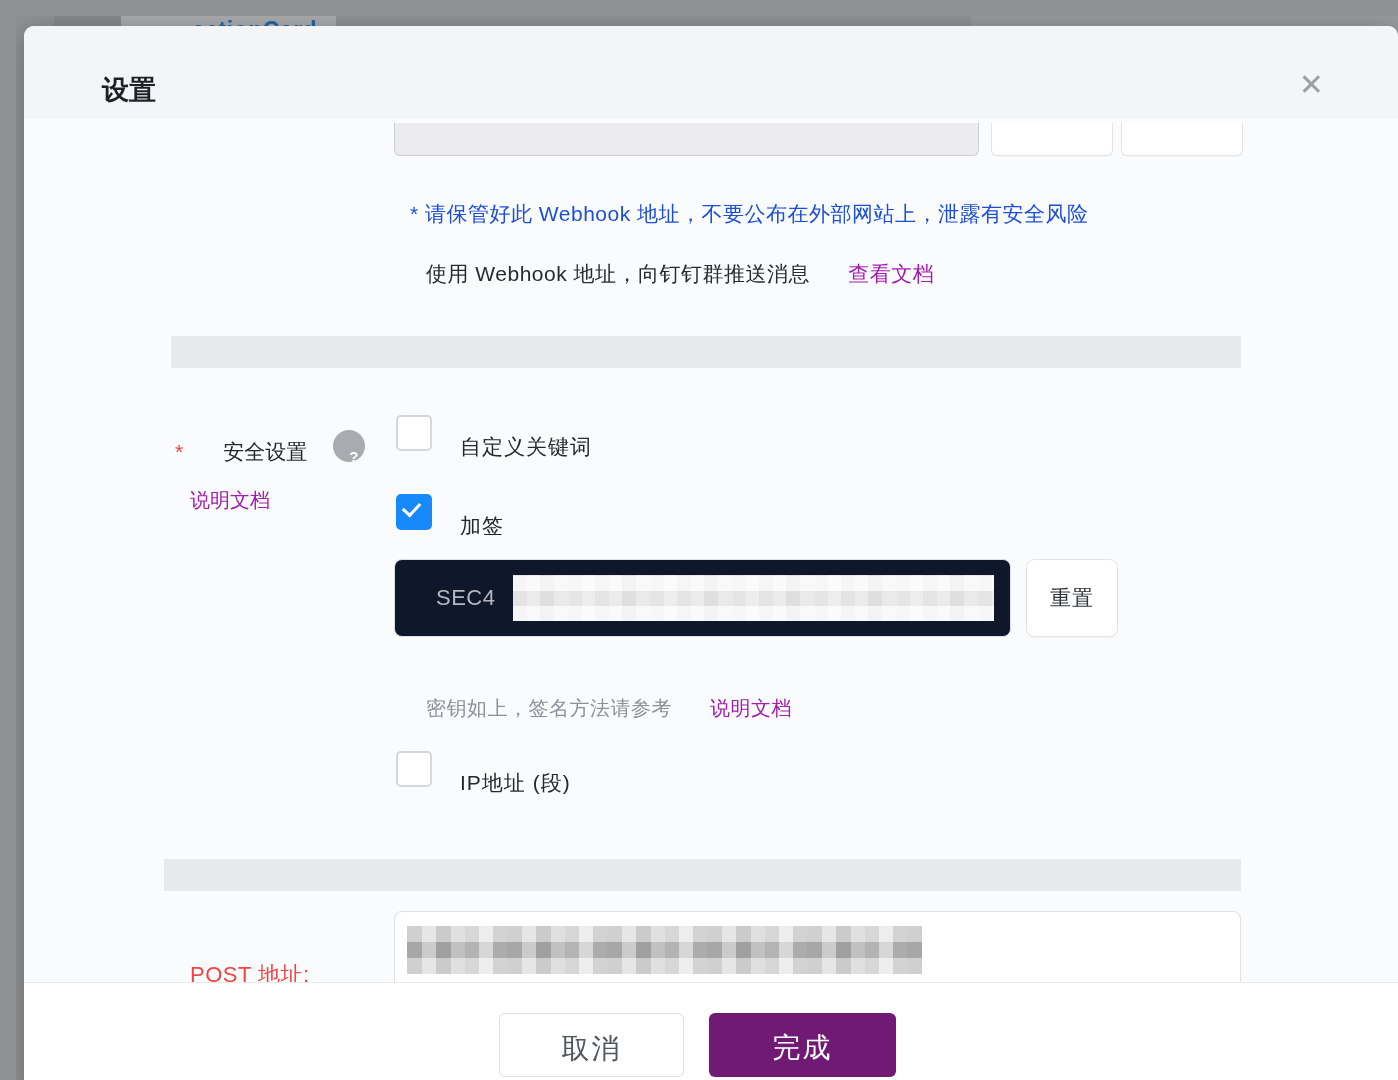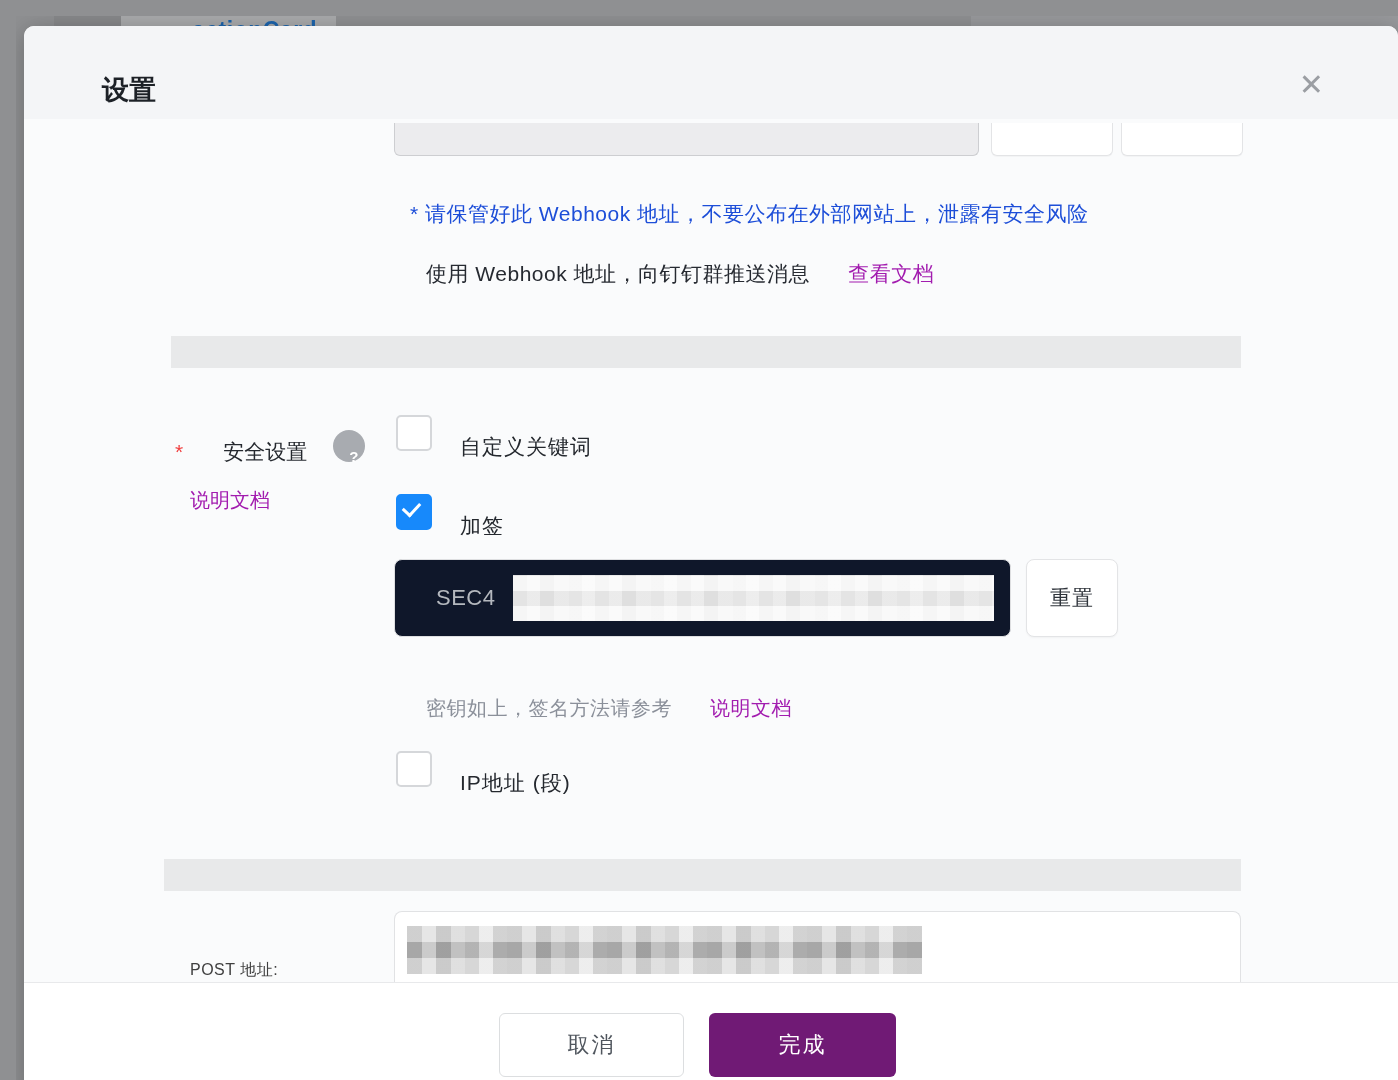--- a/index.html
+++ b/index.html
@@ -65,31 +65,31 @@
       background-image:
         repeating-linear-gradient(0deg, rgba(255,255,255,.55) 0 15px, rgba(0,0,0,.035) 15px 30px),
         repeating-linear-gradient(90deg, #ececec 0 14px, #f4f4f4 14px 27px, #e7e7e7 27px 41px, #f2f2f2 41px 56px, #ededed 56px 69px, #f6f6f6 69px 82px); }
   .reset-btn { position:absolute; left:1002px; top:440px; width:92px; height:78px; background:#fff;
       border:1px solid #e3e4e6; border-radius:8px; font-size:21px; color:#2f343b; cursor:pointer;
       box-shadow:0 1px 2px rgba(0,0,0,.04); font-family:inherit; letter-spacing:1px; }
 
   .key-note { position:absolute; left:370px; top:560px; font-size:20px; color:#8b909a; letter-spacing:.5px; }
 
   
-  .post-label { position:absolute; left:150px; top:825px; font-size:16px; color:#404040; letter-spacing:.5px; }
+  .post-label { position:absolute; left:150px; top:825px; font-size:22px; color:#ef4444; letter-spacing:.5px; }
   .post-input { position:absolute; left:370px; top:792px; width:847px; height:72px;
       background:#fff; border:1px solid #e1e2e4; border-bottom:none; border-radius:8px 8px 0 0; padding:14px 0 0 12px; }
   .mosaic-dark { width:515px; height:48px;
       background-image:
         repeating-linear-gradient(0deg, rgba(255,255,255,.40) 0 16px, rgba(0,0,0,.05) 16px 32px),
         repeating-linear-gradient(90deg, #b0b0b0 0 15px, #d6d6d6 15px 29px, #a8a8a8 29px 44px, #cbcbcb 44px 58px, #bdbdbd 58px 72px, #e2e2e2 72px 86px, #b5b5b5 86px 100px); }
 
   
   .modal-footer { position:absolute; left:0; bottom:0; width:100%; height:114px; background:#fff; border-top:1px solid #e8e9eb; }
-  .btn { position:absolute; top:30px; height:64px; border-radius:6px; font-size:22px; cursor:pointer;
+  .btn { position:absolute; top:30px; height:64px; border-radius:6px; font-size:28px; cursor:pointer;
       font-family:inherit; letter-spacing:2px; }
   .btn-cancel { left:475px; width:185px; background:#fff; border:1px solid #dcdee0; color:#50565e; }
   .btn-confirm { left:685px; width:187px; background:#701a75; border:none; color:#fff; }
 </style>
 </head>
 <body>
 
 <div class="backdrop-strip">
   <div class="bd-block bd-dark"></div>
   <div class="bd-block bd-light">

